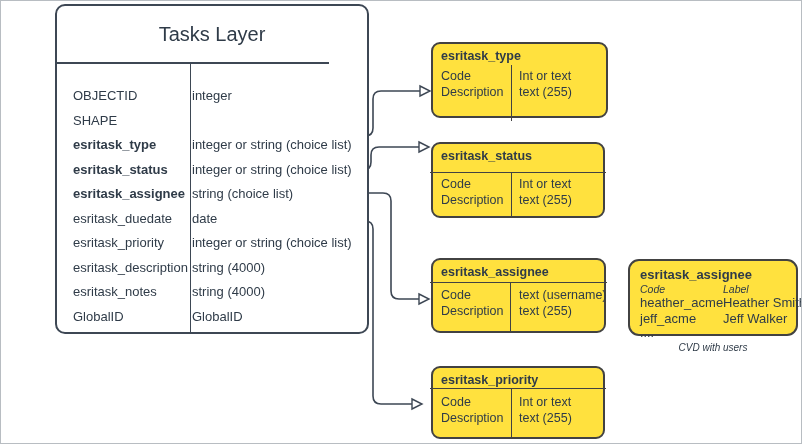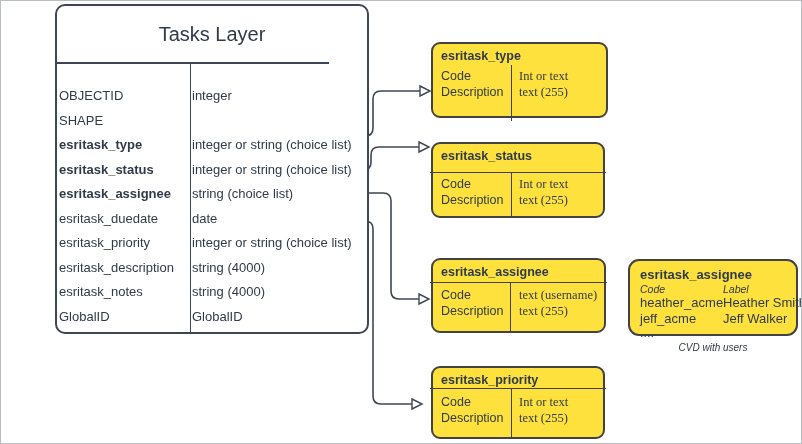--- a/index.html
+++ b/index.html
@@ -50,21 +50,21 @@
     background:var(--stroke);
   }
   .rows{
     position:absolute;left:0;right:0;top:78px;
   }
   .row{
     display:grid;grid-template-columns:133px 1fr;
     height:24.5px;line-height:24.5px;
     font-size:13px;
   }
-  .row .f{padding-left:2px;white-space:nowrap;}
+  .row .f{padding-left:16px;white-space:nowrap;}
   .row .t{padding-left:2px;white-space:nowrap;}
   .row.bold .f{font-weight:700;}
 
   
   .dbox{
     position:absolute;
     background:var(--yellow);
     border:2px solid var(--box-border);
     border-radius:9px;
   }
@@ -78,21 +78,21 @@
   }
   .dbox-vline{
     position:absolute;width:1.4px;background:var(--box-border);
   }
   .dbox-body{
     position:absolute;left:0;right:0;
     display:grid;grid-template-columns:78px 1fr;
     font-size:12.5px;line-height:16px;
   }
   .dbox-body .c1{padding-left:8px;white-space:nowrap;}
-  .dbox-body .c2{padding-left:8px;white-space:nowrap;font-family:Liberation Serif, serif;}
+  .dbox-body .c2{padding-left:8px;white-space:nowrap;}
 
   #box-type{left:430px;top:41px;width:177px;height:76px;}
   #box-type .dbox-vline{left:78px;top:21px;bottom:-5px;}
   #box-type .dbox-body{top:24px;}
 
   #box-status{left:430px;top:141px;width:174px;height:76px;}
   #box-status .dbox-sep{top:28px;}
   #box-status .dbox-vline{left:78px;top:28px;bottom:0;}
   #box-status .dbox-body{top:32px;}
 

